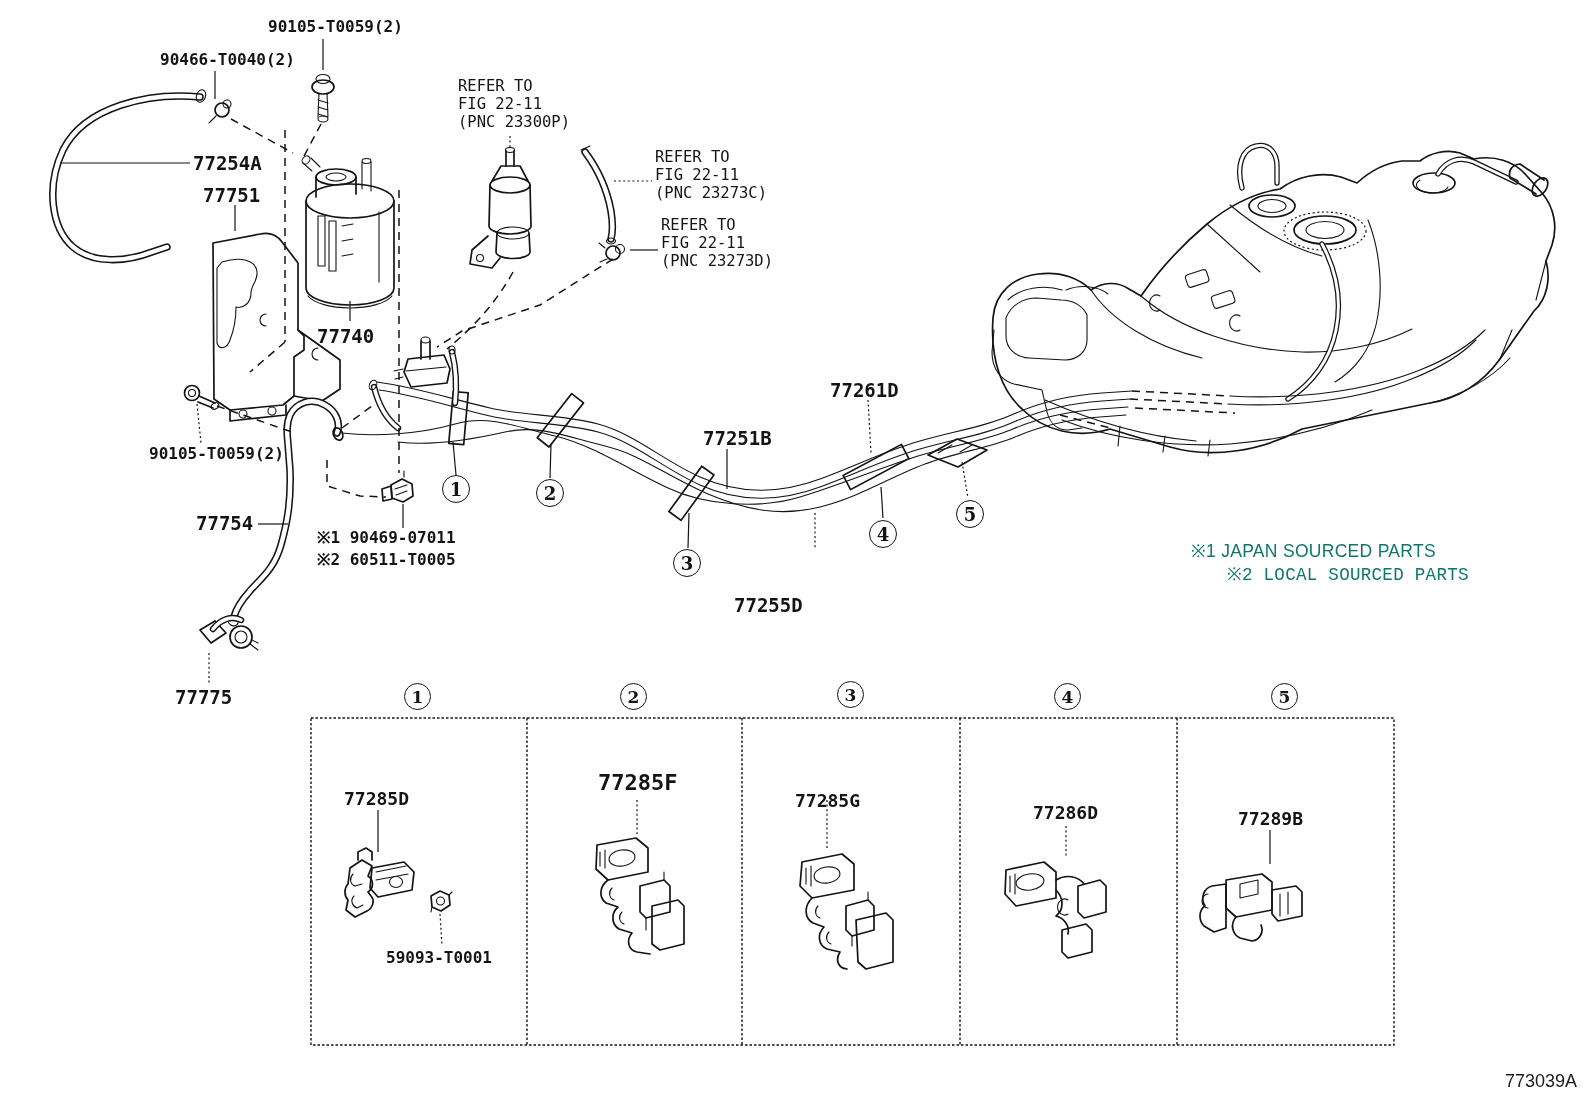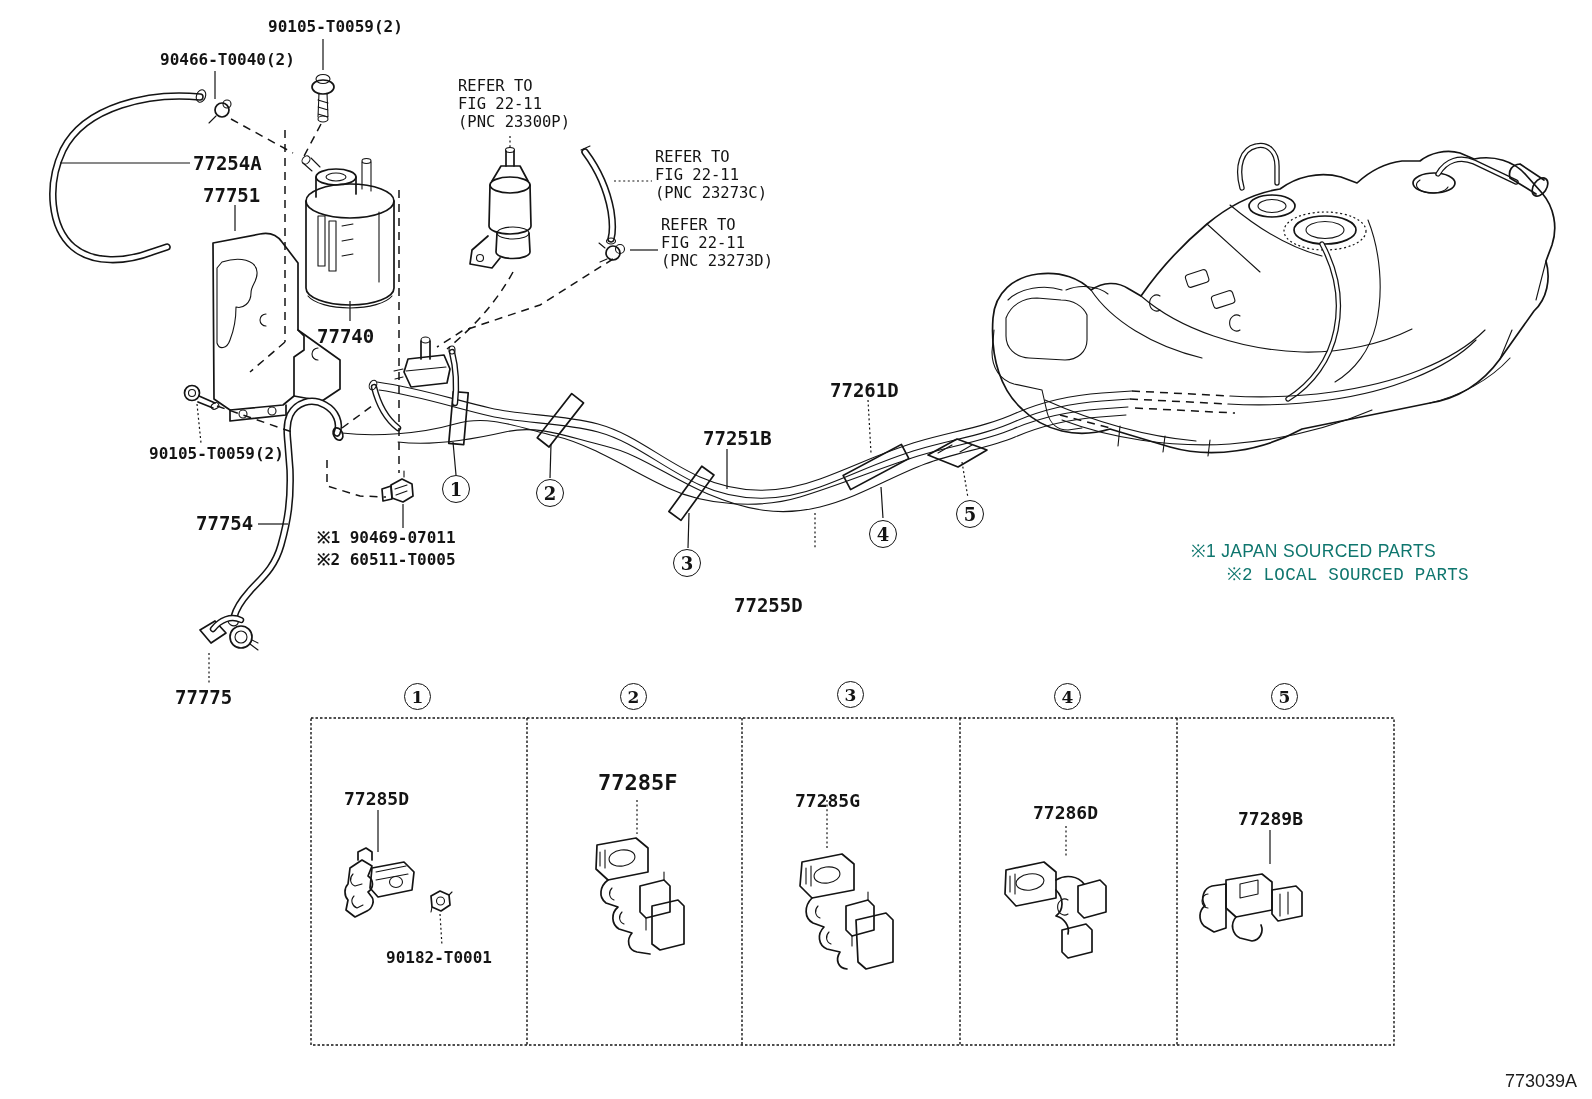--- a/index.html
+++ b/index.html
@@ -305,21 +305,21 @@
 <div class="slbl" style="left:317px;top:548px;">※2 60511-T0005</div>
 <div class="lbl" style="left:175px;top:686px;">77775</div>
 <div class="lbl" style="left:703px;top:427px;">77251B</div>
 <div class="lbl" style="left:734px;top:551px;margin-top:43px;">77255D</div>
 <div class="lbl" style="left:830px;top:379px;">77261D</div>
 <div class="note" style="left:1191px;top:538px;">※1 JAPAN SOURCED PARTS</div>
 <div class="note" style="left:1227px;top:561px;font-family:Liberation Mono, monospace;">※2 LOCAL SOURCED PARTS</div>
 <div class="footer" style="left:1505px;top:1071px;">773039A</div>
 
 <div class="lbl" style="left:344px;top:788px;font-size:18px;">77285D</div>
-<div class="slbl" style="left:386px;top:948px;">90182-T0001</div>
+<div class="slbl" style="left:386px;top:948px;">59093-T0001</div>
 <div class="lbl" style="left:598px;top:770px;font-size:22px;">77285F</div>
 <div class="lbl" style="left:795px;top:778px;font-size:18px;margin-top:12px;">77285G</div>
 <div class="lbl" style="left:1033px;top:802px;font-size:18px;">77286D</div>
 <div class="lbl" style="left:1238px;top:808px;font-size:18px;">77289B</div>
 
 <div class="co" style="left:442px;top:475px;">1</div>
 <div class="co" style="left:536px;top:479px;">2</div>
 <div class="co" style="left:673px;top:549px;">3</div>
 <div class="co" style="left:869px;top:520px;">4</div>
 <div class="co" style="left:956px;top:500px;">5</div>

